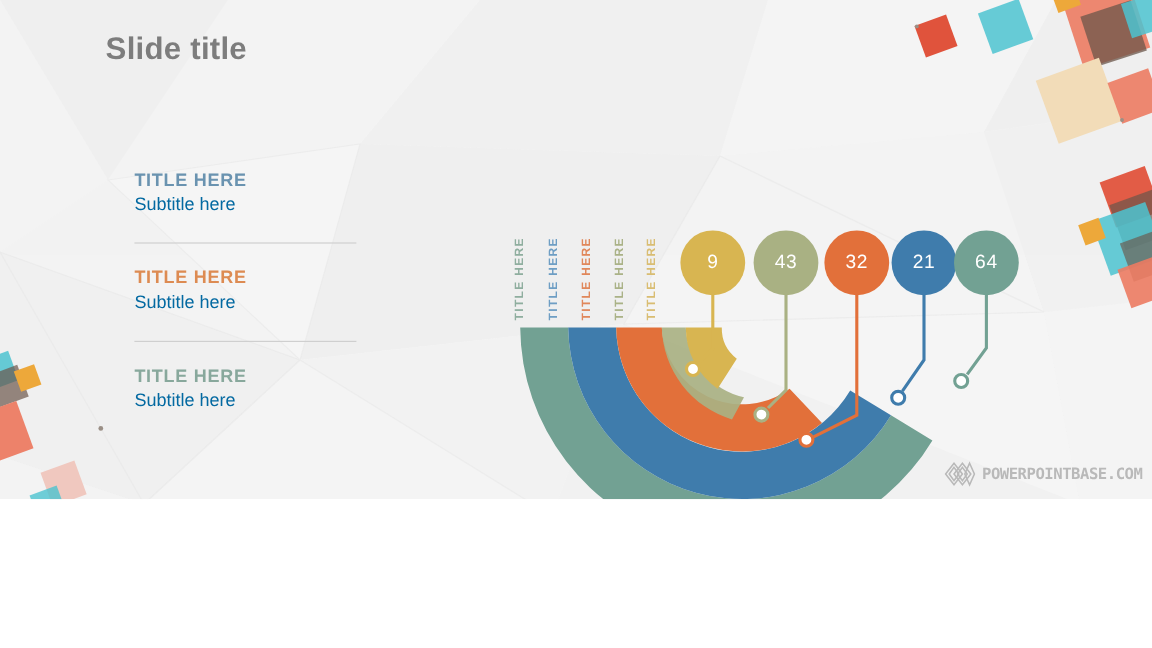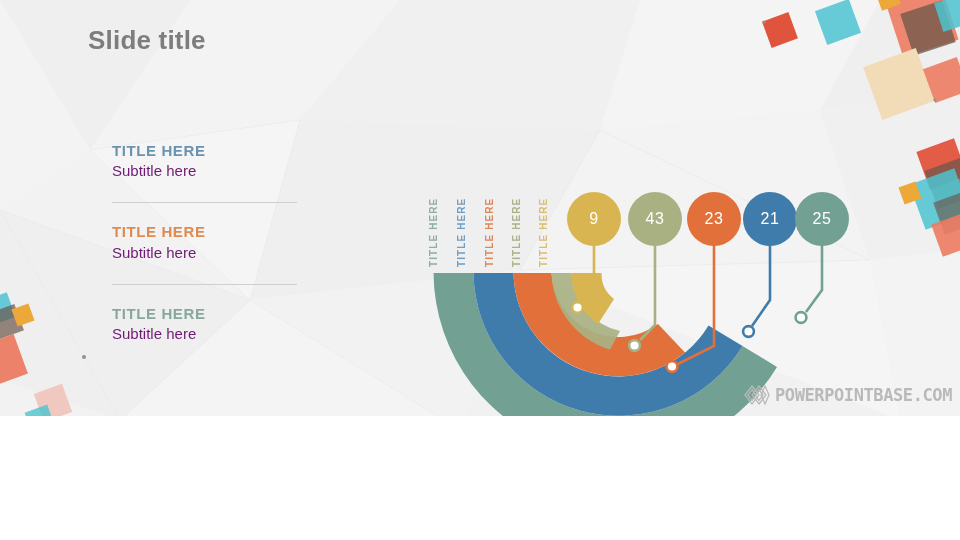--- a/index.html
+++ b/index.html
@@ -52,21 +52,21 @@
   .text-block { position: relative; }
   .block-title {
     font-size: 15px;
     font-weight: bold;
     letter-spacing: 0.6px;
     margin: 0 0 3px 0;
     line-height: 1.15;
   }
   .block-sub {
     font-size: 15px;
-    color: #701a75;
+    color: #0369a1;
     margin: 0;
     line-height: 1.2;
   }
   .divider {
     height: 1px;
     background: #cfcfcf;
     margin: 22px 0 20px 0;
     width: 185px;
   }
 
@@ -102,21 +102,21 @@
     position: absolute;
     right: 8px;
     bottom: 10px;
     z-index: 6;
     display: flex;
     align-items: center;
     gap: 5px;
   }
   #watermark-text {
     font-family: "DejaVu Sans Mono", monospace;
-    font-size: 17px;
+    font-size: 13px;
     font-weight: bold;
     letter-spacing: -0.4px;
     color: #b9b9b9;
   }
 </style>
 </head>
 <body>
 
 <div id="slide">
 
@@ -264,23 +264,23 @@
     <circle cx="748.5" cy="331.5" r="5.4" fill="#ffffff" stroke="#3f7cac" stroke-width="2.6"></circle>
 
     <g stroke="#72a193" stroke-width="2.6" fill="none">
       <path d="M 822 230 L 822 290 L 806 312"></path>
     </g>
     <circle cx="801" cy="317.5" r="5.4" fill="#ffffff" stroke="#72a193" stroke-width="2.6"></circle>
   </svg>
 
   <div class="bubble" style="left:567px; top:192px; background:#d8b551;">9</div>
   <div class="bubble" style="left:628px; top:192px; background:#a9b183;">43</div>
-  <div class="bubble" style="left:687px; top:192px; background:#e2703a;">23</div>
+  <div class="bubble" style="left:687px; top:192px; background:#e2703a;">32</div>
   <div class="bubble" style="left:743px; top:192px; background:#3f7cac;">21</div>
-  <div class="bubble" style="left:795px; top:192px; background:#72a193;">25</div>
+  <div class="bubble" style="left:795px; top:192px; background:#72a193;">64</div>
 
   <div id="watermark">
     <svg width="26" height="22" viewBox="0 0 26 22">
       <g fill="none" stroke="#b9b9b9" stroke-width="1.3">
         <polygon points="8,2 15,11 8,20 1,11"></polygon>
         <polygon points="8,5.5 12,11 8,16.5 4,11"></polygon>
         <polygon points="15,2 22,11 15,20 8,11"></polygon>
         <polygon points="15,5.5 19,11 15,16.5 11,11"></polygon>
         <polygon points="21,2 25,11 21,20 17,11"></polygon>
       </g>

